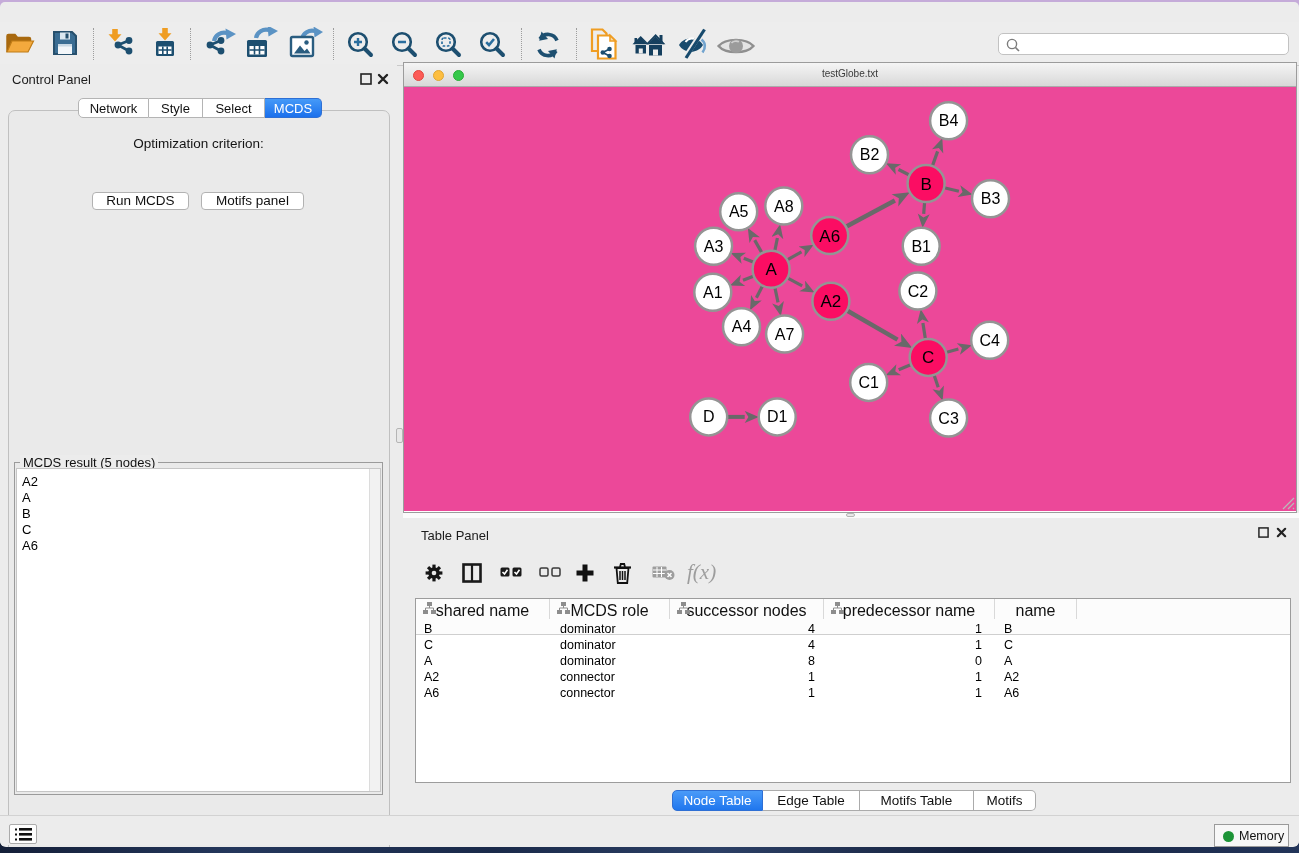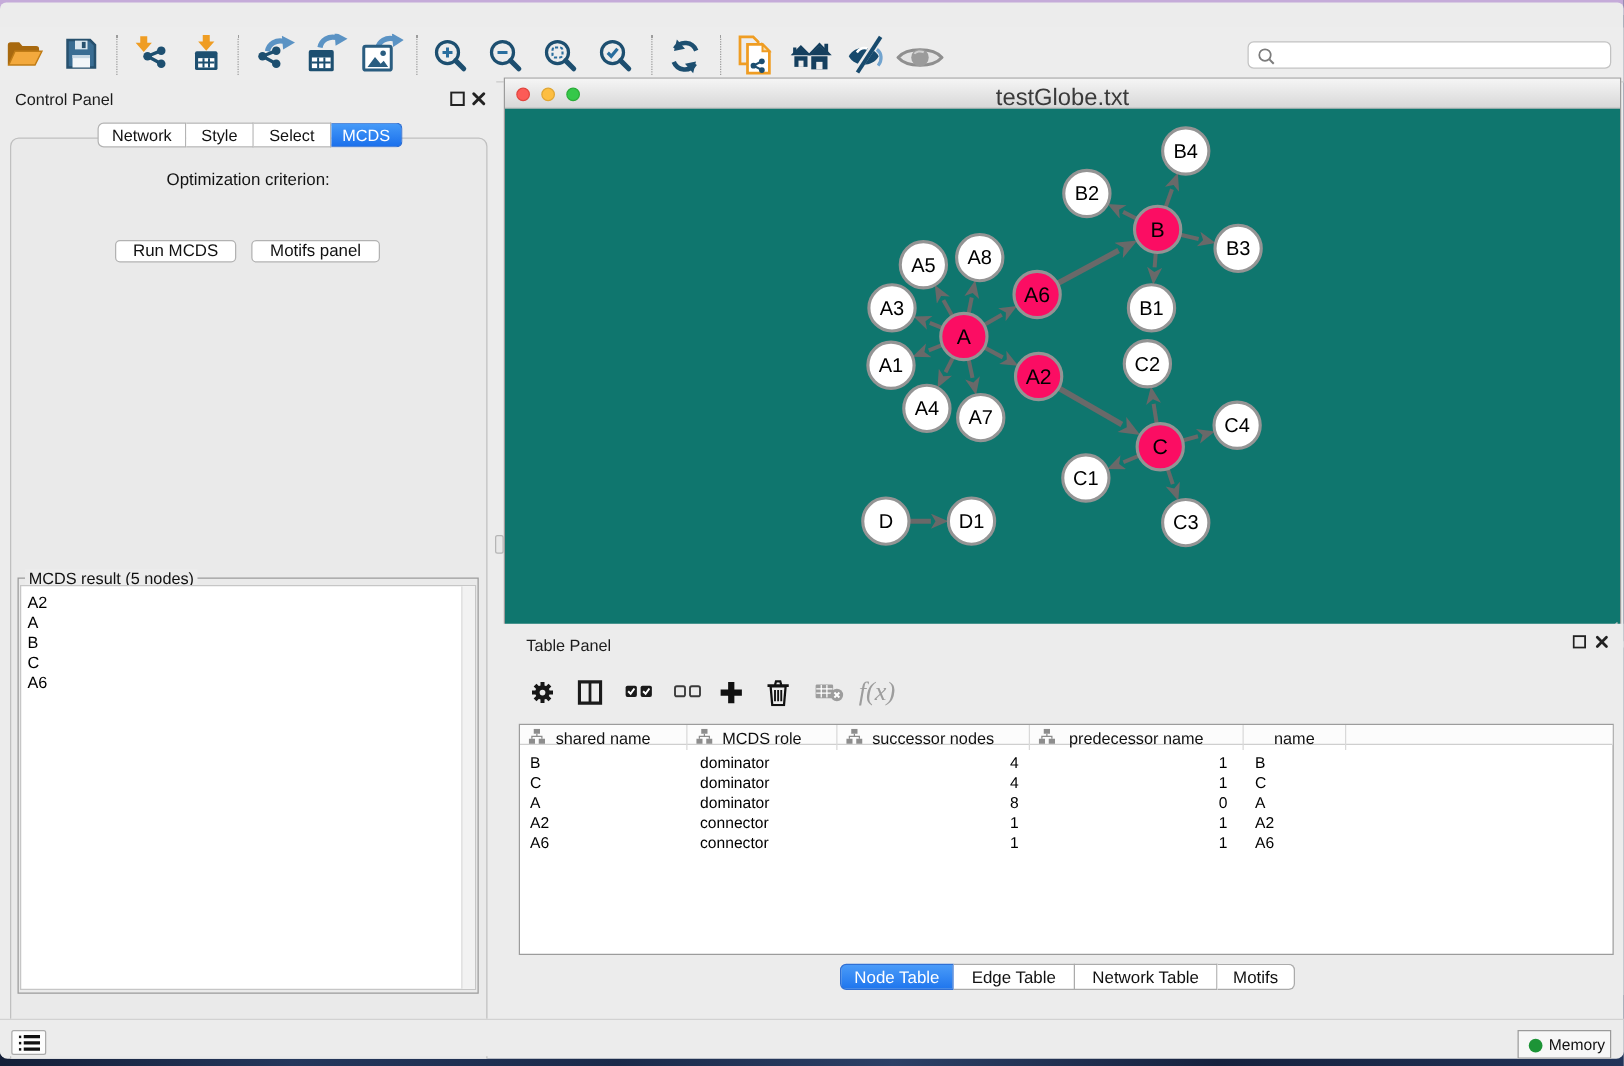--- a/index.html
+++ b/index.html
@@ -39,28 +39,28 @@
 #mcds-scroll { position:absolute; right:0px; top:0px; width:11px; height:322px; background:#f2f2f2; border-left:1px solid #dcdcdc; }
 
 #statusbar { position:absolute; left:0; top:813px; width:100%; height:30px; background:#ececec; border-top:1px solid #d2d2d2; }
 #listbtn { position:absolute; left:9px; top:8px; width:28px; height:20px; background:#fdfdfd; border:1px solid #ababab; border-radius:2px; }
 #membtn { position:absolute; left:1214px; top:8px; width:75px; height:23px; background:#f7f7f7; border:1px solid #9a9a9a; font-size:12.5px; color:#111; }
 #membtn .dot { position:absolute; left:8px; top:6px; width:11px; height:11px; border-radius:50%; background:#1d9437; }
 #membtn .lbl { position:absolute; left:24px; top:4px; }
 
 #netwin { position:absolute; left:403px; top:60px; width:894px; height:451px; background:#fff; border:1px solid #9c9c9c; }
 #net-title { position:absolute; left:0; top:0; width:100%; height:24px; background:linear-gradient(#f5f5f5,#d8d8d8); border-bottom:1px solid #ababab; }
-#net-title .t { position:absolute; left:0; right:0; top:5px; text-align:center; font-size:19px; color:#3a3a3a; }
-#canvas { position:absolute; left:0px; top:24px; width:892px; height:424px; background:#0f766e; }
-
-#tablepanel { position:absolute; left:397px; top:497px; width:902px; height:297px; background:#ececec; }
+#net-title .t { position:absolute; left:0; right:0; top:5px; text-align:center; font-size:10px; color:#3a3a3a; }
+#canvas { position:absolute; left:0px; top:24px; width:892px; height:424px; background:#ec4899; }
+
+#tablepanel { position:absolute; left:397px; top:516px; width:902px; height:297px; background:#ececec; }
 #tp-title { position:absolute; left:24px; top:10px; font-size:13px; color:#1c1c1c; }
 #tp-toolbar { position:absolute; left:18px; top:32px; width:876px; height:48px; }
 #tp-table { position:absolute; left:18px; top:80px; width:876px; height:185px; background:#fff; border:1px solid #9c9c9c; }
-#tp-header { position:absolute; left:0; top:0; width:100%; height:16px; background:#fcfcfc; border-bottom:1px solid #cfcfcf; font-size:13px; color:#111; }
+#tp-header { position:absolute; left:0; top:0; width:100%; height:36px; background:#fcfcfc; border-bottom:1px solid #cfcfcf; font-size:16px; color:#111; }
 #tp-header .h { position:absolute; top:0; height:20px; border-right:1px solid #d9d9d9; }
 #tp-header .h span { position:absolute; top:3px; width:100%; text-align:center; }
 .trow { position:absolute; left:0; width:100%; height:16px; font-size:12.5px; color:#000; }
 .trow div { position:absolute; top:1px; }
 .hico { position:absolute; top:3px; }
 #tp-tabs { position:absolute; left:275px; top:272px; height:21px; display:flex; font-size:13.5px; }
 #tp-tabs .seg { height:21px; line-height:20px; text-align:center; background:#fff; border:1px solid #ababab; border-left:none; color:#111; }
 #tp-tabs .seg:first-child { border-left:1px solid #ababab; border-radius:5px 0 0 5px; background:linear-gradient(#4a9bf8,#1f76ee); color:#fff; border-color:#2e6fd4; }
 #tp-tabs .seg.last { border-radius:0 5px 5px 0; }
 .divh { position:absolute; background:#e8e8e8; border:1px solid #b5b5b5; border-radius:2px; }
@@ -446,21 +446,21 @@
           <div style="left:8px">A6</div>
           <div style="left:144px">connector</div>
           <div style="right:475px">1</div>
           <div style="right:308px">1</div>
           <div style="left:588px">A6</div>
         </div>
   </div>
   <div id="tp-tabs">
     <div class="seg" style="width:91px">Node Table</div>
     <div class="seg" style="width:97px">Edge Table</div>
-    <div class="seg" style="width:114px">Network Table</div>
+    <div class="seg" style="width:114px">Motifs Table</div>
     <div class="seg last" style="width:62px">Motifs</div>
   </div>
 </div>
 <div id="statusbar">
   <div id="listbtn">
     <svg style="position:absolute;left:5px;top:3px" width="17" height="13" viewBox="0 0 17 13">
       <g fill="#111">
             <rect x="0" y="0.5" width="2" height="2"></rect>
             <rect x="0" y="5.5" width="2" height="2"></rect>
             <rect x="0" y="10.5" width="2" height="2"></rect>

